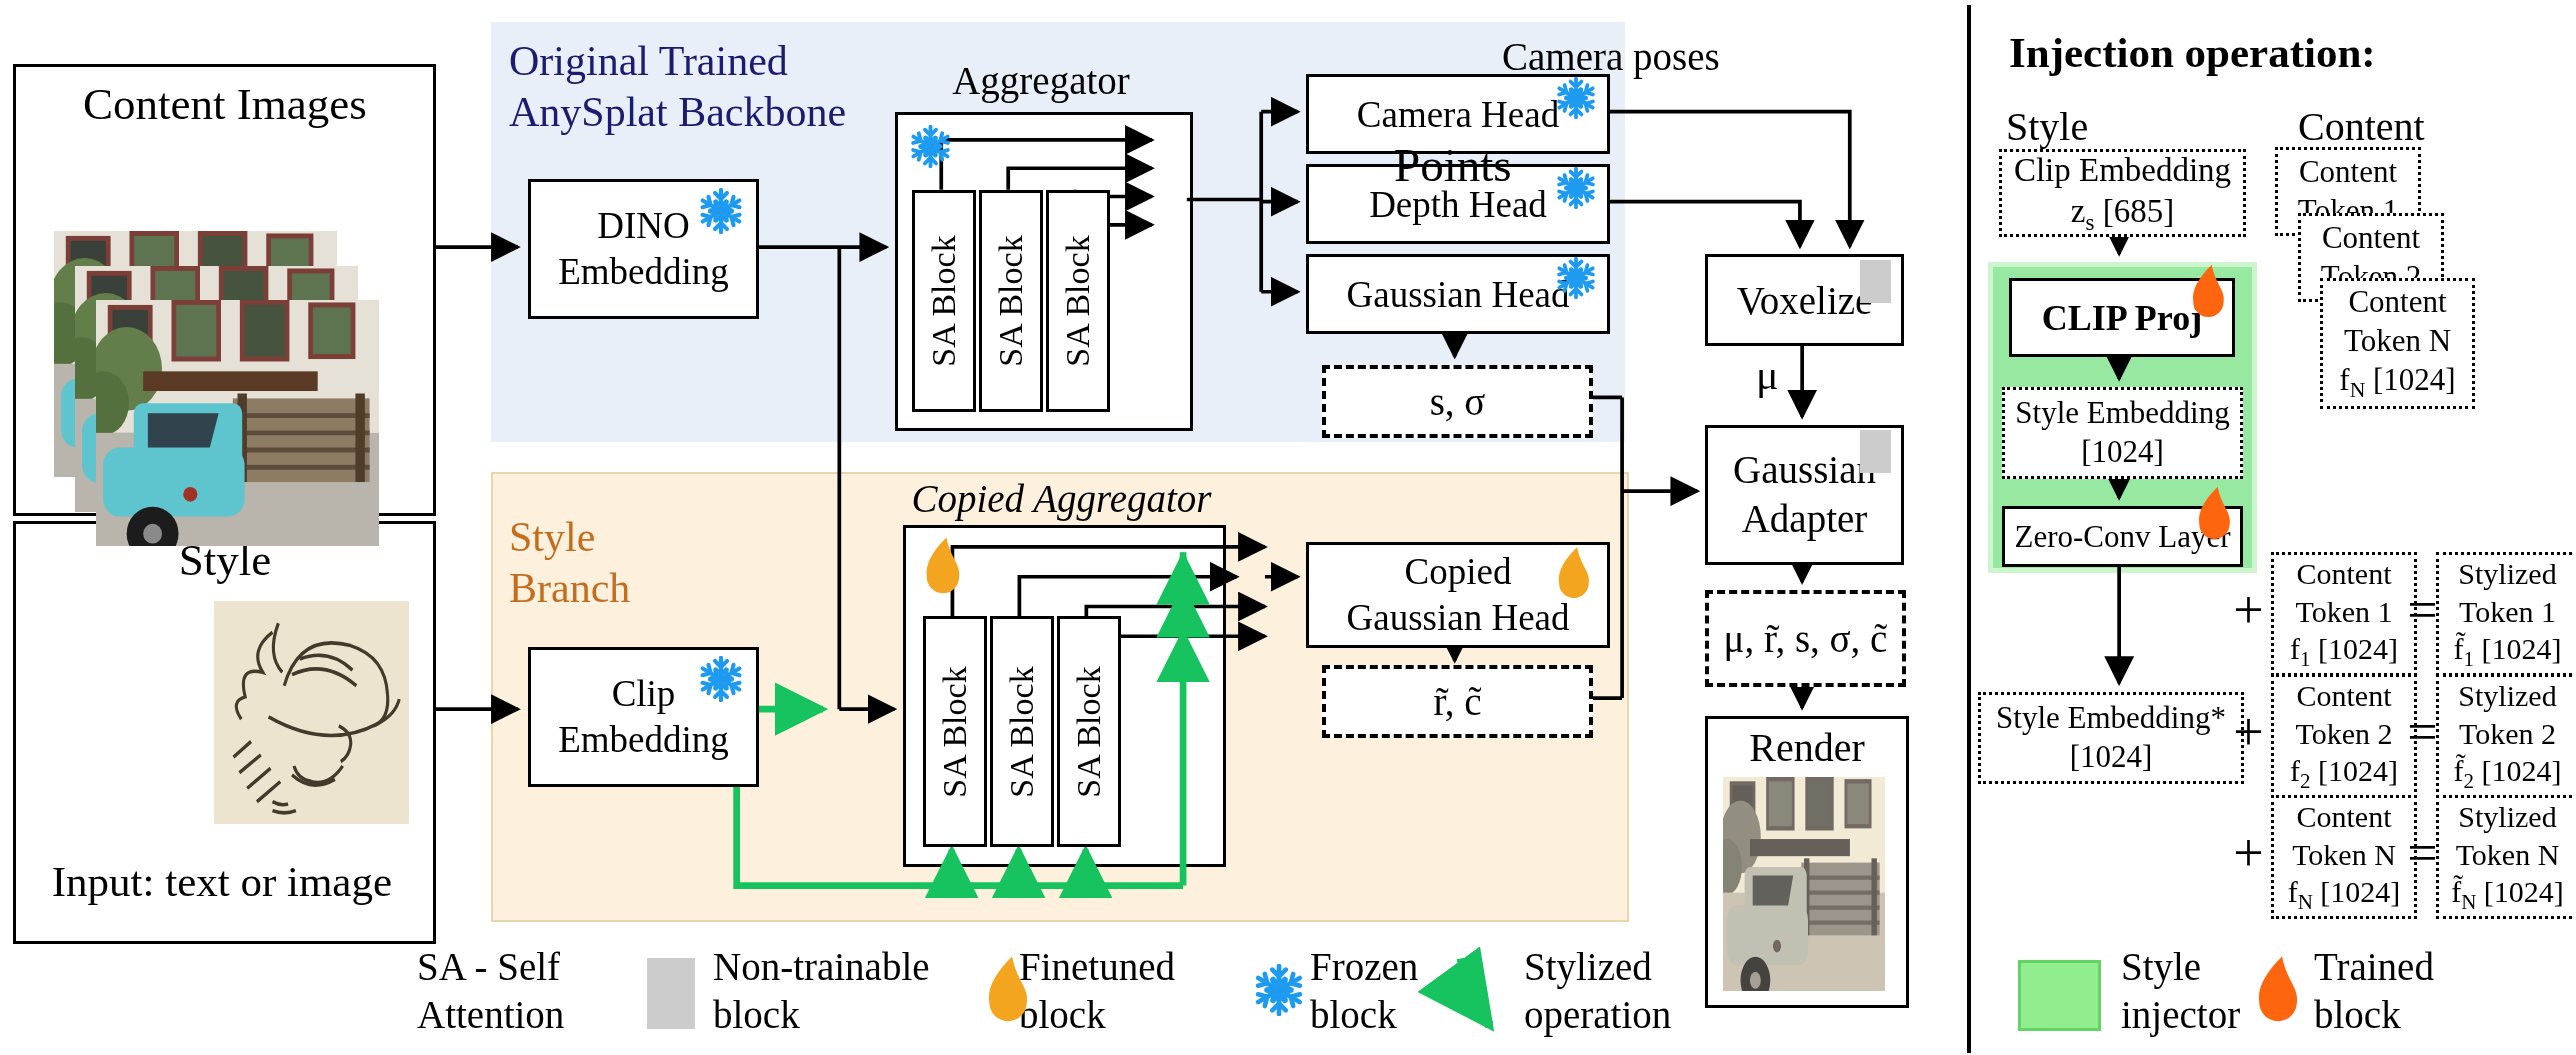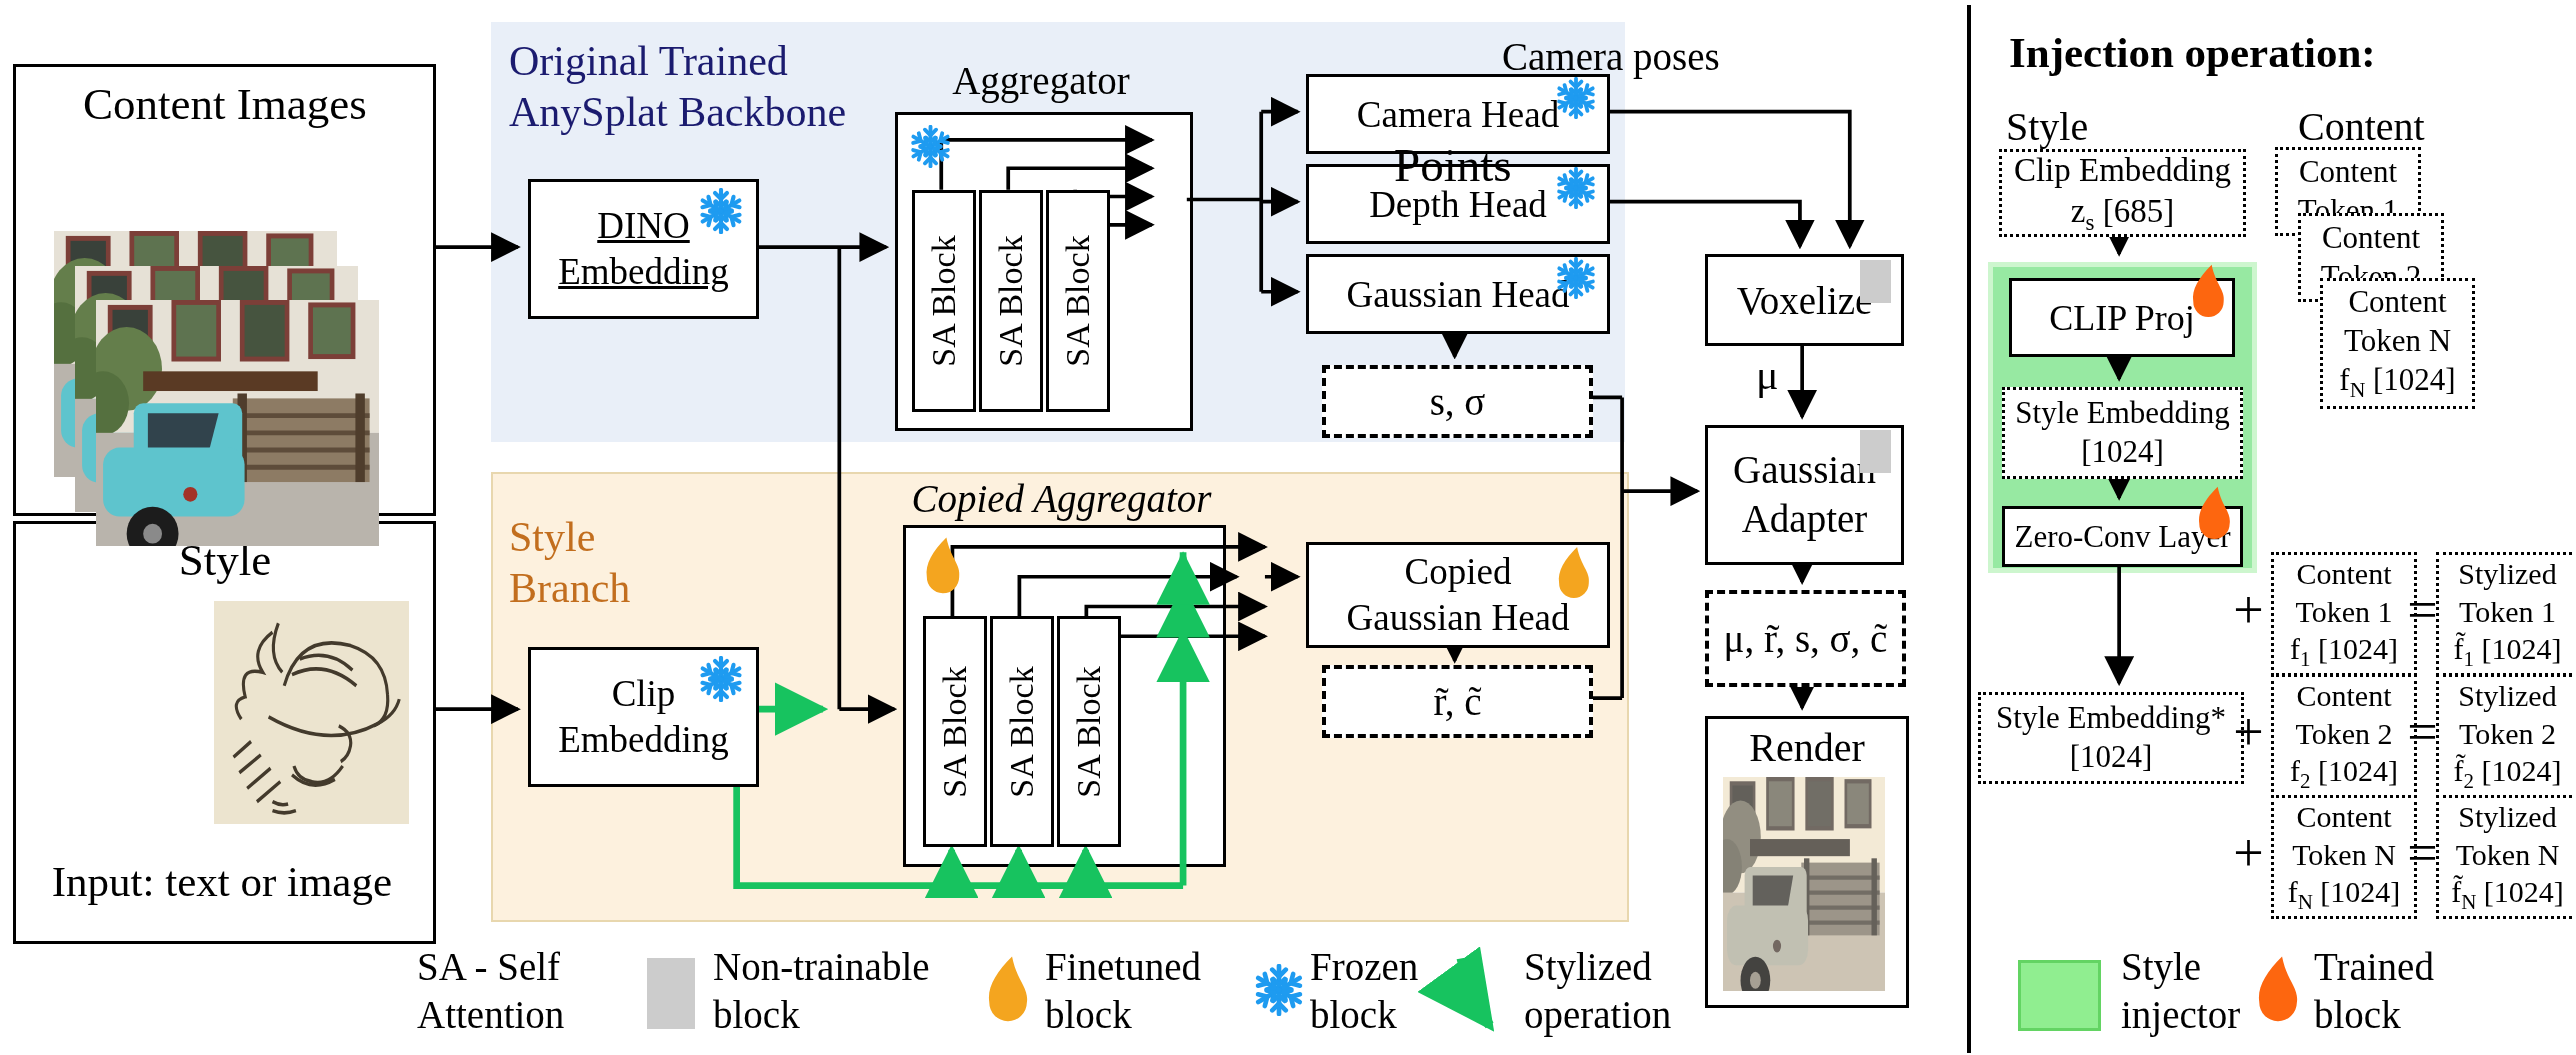--- a/index.html
+++ b/index.html
@@ -185,21 +185,21 @@
   <div class="photo" style="left:214px;top:601px;width:195px;height:223px;z-index:5;">
     <svg width="195" height="223" viewBox="0 0 100 100" preserveAspectRatio="none">
         <use href="#etching"></use>
       </svg>
   </div>
   <div class="lbl ctr" style="left:13.4px;top:852px;width:417px;height:60px;font-size:43px;">Input: text or image</div>
 
   <div class="lbl ml" style="left:509px;top:36px;font-size:42px;color:#1B1B6F;">Original Trained
 AnySplat Backbone</div>
 
-  <div class="box ml" style="left:528px;top:179px;width:225px;height:134px;font-size:37px;line-height:1.25;text-decoration:underline;">DINO
+  <div class="box ml" style="left:528px;top:179px;width:225px;height:134px;font-size:37px;line-height:1.25;">DINO
 Embedding</div>
   <svg class="icon" style="left:698px;top:188px;color:#1E9BF0;" width="46" height="46" viewBox="0 0 100 100">
       <use href="#snowflake"></use>
     </svg>
 
   <div class="lbl ctr" style="left:895px;top:57px;width:292px;height:48px;font-size:39px;">Aggregator</div>
   <svg class="icon" style="left:909px;top:125px;color:#1E9BF0;" width="43" height="43" viewBox="0 0 100 100">
       <use href="#snowflake"></use>
     </svg>
 
@@ -301,21 +301,21 @@
   <div class="dottedbox ml" style="left:2298px;top:213px;width:140px;height:83px;font-size:31px;z-index:5;">Content
 Token 2</div>
   <div class="dottedbox" style="left:2320px;top:278px;width:149px;height:125px;font-size:31px;z-index:6;">
     <span class="ml">Content
 Token N</span>
     <span class="subline">
       <span>f</span><sub>N</sub><span> [1024]</span>
     </span>
   </div>
 
-  <div class="box" style="left:2009px;top:278px;width:220px;height:73px;font-size:36px;">CLIP Proj</div>
+  <div class="box" style="left:2009px;top:278px;width:220px;height:73px;font-size:36px;font-weight:bold;">CLIP Proj</div>
   <svg class="icon" style="left:2185px;top:260px;fill:#FD660F;" width="46" height="63" viewBox="0 0 100 120">
       <use href="#flame"></use>
     </svg>
 
   <div class="dottedbox ml" style="left:2002px;top:387px;width:235px;height:86px;font-size:31px;">Style Embedding
 [1024]</div>
 
   <div class="box" style="left:2002px;top:506px;width:235px;height:55px;font-size:31px;">Zero-Conv Layer</div>
   <svg class="icon" style="left:2191px;top:482px;fill:#FD660F;" width="46" height="63" viewBox="0 0 100 120">
       <use href="#flame"></use>
@@ -366,21 +366,21 @@
   <div class="lbl ml" style="left:417px;top:943px;font-size:39px;">SA - Self
 Attention</div>
 
   <div class="swatch" style="left:647px;top:958px;width:48px;height:71px;background:#CCCCCC;"></div>
   <div class="lbl ml" style="left:713px;top:943px;font-size:39px;">Non-trainable
 block</div>
 
   <svg class="icon" style="left:979px;top:951px;fill:#F4A51F;" width="57" height="77" viewBox="0 0 100 120">
       <use href="#flame"></use>
     </svg>
-  <div class="lbl ml" style="left:1045px;top:943px;font-size:39px;font-family:Liberation Serif, serif;">Finetuned
+  <div class="lbl ml" style="left:1019px;top:943px;font-size:39px;font-family:Liberation Serif, serif;">Finetuned
 block</div>
 
   <svg class="icon" style="left:1253px;top:964px;color:#1E9BF0;" width="52" height="52" viewBox="0 0 100 100">
       <use href="#snowflake"></use>
     </svg>
   <div class="lbl ml" style="left:1310px;top:943px;font-size:39px;">Frozen
 block</div>
 
   <div class="lbl ml" style="left:1524px;top:943px;font-size:39px;">Stylized
 operation</div>

